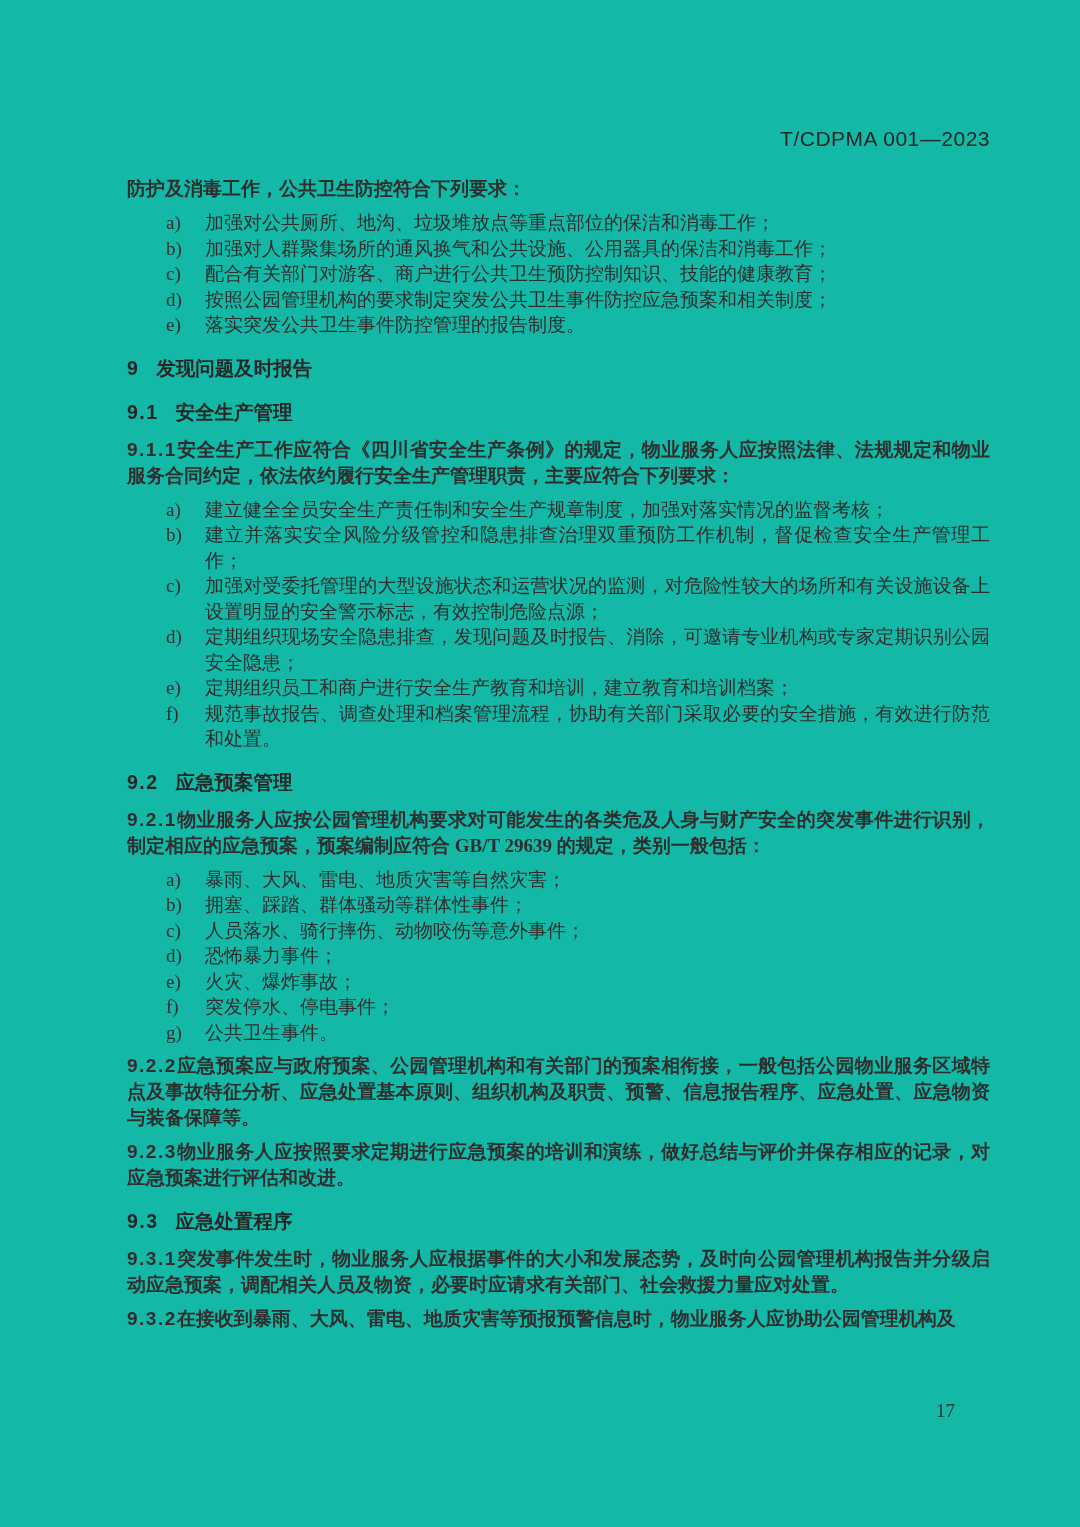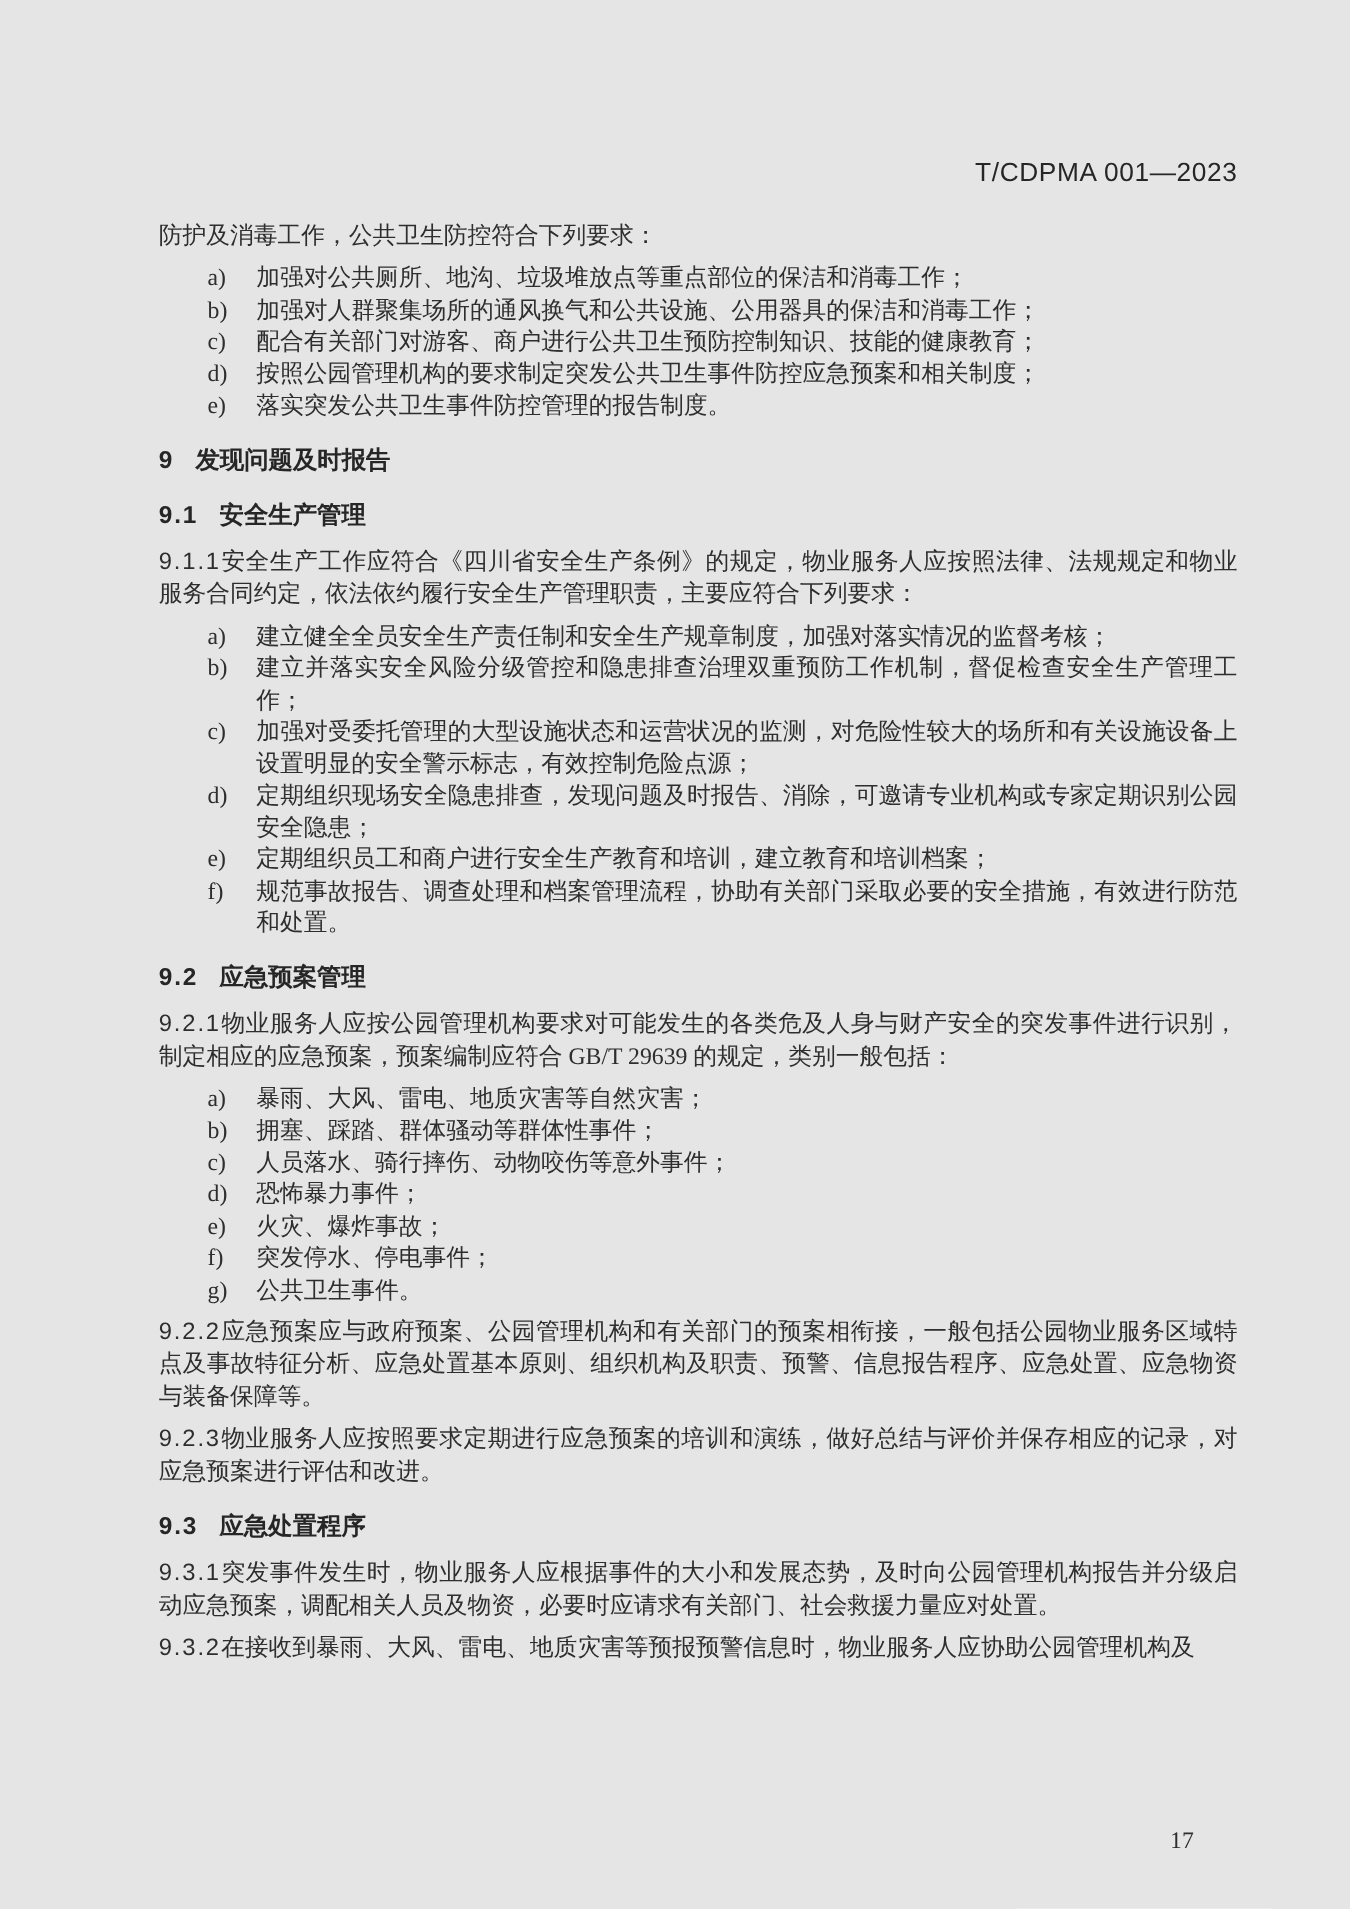--- a/index.html
+++ b/index.html
@@ -8,38 +8,39 @@
     height: 1527px;
     background: #fbfbfb;
     overflow: hidden;
     font-family: "Liberation Serif", serif;
     color: #2e2e2e;
   }
   .page {
     position: relative;
     width: 1080px;
     height: 1527px;
-    background: #e5e5e5;
+    background: #14b8a6;
     box-sizing: border-box;
     padding: 126px 90px 0 127px;
   }
   .doc-ref {
     text-align: right;
     font-family: "Liberation Sans", sans-serif;
     font-size: 21px;
     line-height: 26px;
     letter-spacing: 0.5px;
     color: #262626;
   }
   .doc-body { margin-top: 24px; }
   .para {
     font-size: 19px;
     line-height: 26px;
     text-align: justify;
     margin: 8px 0;
+    font-weight: bold;
   }
   .clause-no {
     font-family: "Liberation Sans", sans-serif;
     letter-spacing: 1.5px;
     margin-right: 0;
     white-space: nowrap;
   }
   .heading {
     font-family: "Liberation Sans", sans-serif;
     font-weight: 700;
@@ -61,21 +62,21 @@
   ul.lettered li {
     display: flex;
     font-size: 19px;
     line-height: 25.5px;
   }
   .li-label { flex: 0 0 39px; }
   .li-text  { flex: 1; text-align: justify; }
   .page-number {
     position: absolute;
     left: 936px;
-    top: 1460px;
+    top: 1398px;
     font-size: 19px;
     line-height: 26px;
     color: #2e2e2e;
   }
 </style>
 </head>
 <body>
 
 <div class="page">
 

